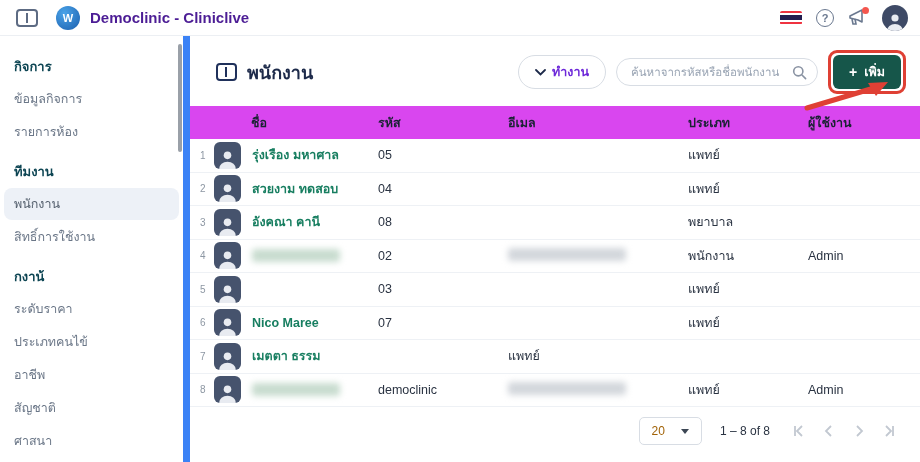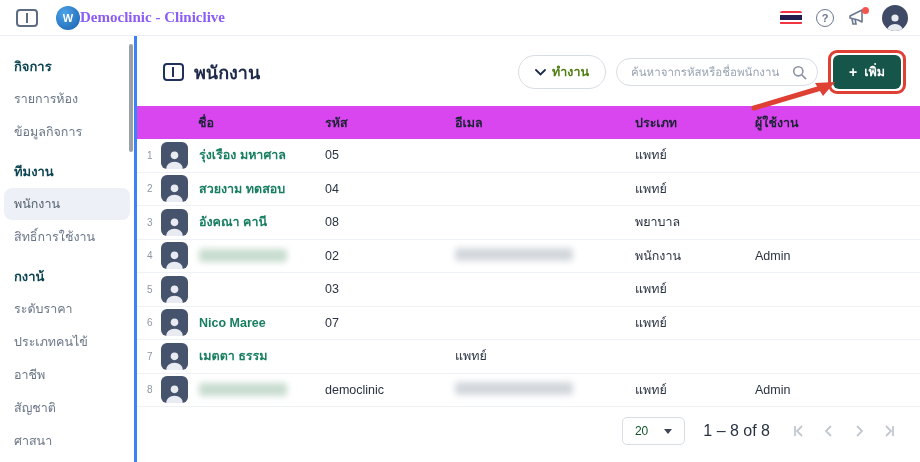--- a/index.html
+++ b/index.html
@@ -9,51 +9,51 @@
   
   .topbar { height:36px; display:flex; align-items:center; padding:0 12px;
     border-bottom:1px solid #eceff3; background:#fff; }
   .tb-toggle { width:22px; height:18px; border:2px solid #5d6b83; border-radius:4px;
     position:relative; margin-left:4px; cursor:pointer; }
   .tb-toggle::before { content:""; position:absolute; left:3px; top:2px; bottom:2px; width:5px;
     border-right:2px solid #5d6b83; }
   .tb-logo { width:24px; height:24px; border-radius:50%; margin-left:18px;
     background:radial-gradient(circle at 35% 30%, #4aa3e8, #1b5fae); color:#fff;
     display:flex; align-items:center; justify-content:center; font-size:11px; font-weight:bold; }
-  .tb-title { font-size:15px; font-weight:bold; color:#8b5cf6;font-family:Liberation Serif, serif; }
+  .tb-title { margin-left:10px; font-size:15px; font-weight:bold; color:#4c1d95; }
   .tb-right { margin-left:auto; display:flex; align-items:center; gap:14px; }
   .flag { width:22px; height:14px; border-radius:2px; overflow:hidden; display:flex; flex-direction:column; }
   .flag div:nth-child(1){flex:1;background:#ef3340;} .flag div:nth-child(2){flex:1;background:#fff;}
   .flag div:nth-child(3){flex:2;background:#241d4f;} .flag div:nth-child(4){flex:1;background:#fff;}
   .flag div:nth-child(5){flex:1;background:#ef3340;}
   .help-ic { width:18px; height:18px; border:1.5px solid #6a788f; border-radius:50%;
     color:#6a788f; font-size:11px; display:flex; align-items:center; justify-content:center; font-weight:bold; }
   .mega { position:relative; width:20px; height:18px; }
   .mega .dot { position:absolute; right:-1px; top:-2px; width:7px; height:7px; border-radius:50%; background:#f4564e; }
   .avatar-top { width:26px; height:26px; border-radius:50%; background:#3e4a66; overflow:hidden;
     display:flex; align-items:flex-end; justify-content:center; }
 
   
   .shell { display:flex; height:426px; }
-  .sidebar { width:137px; border-right:3px solid #3b82f6; position:relative; padding-top:8px; background:#fff; }
+  .sidebar { width:190px; border-right:7px solid #3b82f6; position:relative; padding-top:8px; background:#fff; }
   .sb-thumb { position:absolute; right:1px; top:8px; width:4px; height:108px; background:#9aa0a8; border-radius:2px; }
   .sb-section { font-size:13px; font-weight:bold; color:#0d4553; padding:12px 14px 5px; }
   .sb-item { font-size:12.5px; color:#6a7687; padding:6px 10px; margin:1px 4px; border-radius:8px; cursor:pointer; }
   .sb-item.sel { background:#edf1f7; color:#55606e; }
 
   .main { flex:1; position:relative; background:#fff; }
 
   
   .title-row { display:flex; align-items:center; padding:14px 12px 12px 26px; gap:10px; }
   .pg-ic { width:21px; height:18px; border:2px solid #20315b; border-radius:4px; position:relative; }
   .pg-ic::before { content:""; position:absolute; left:3px; top:2px; bottom:2px; width:4px; border-right:2px solid #20315b; }
   .pg-title { font-size:18px; font-weight:bold; color:#1d2a4a; }
   .tr-spacer { flex:1; }
   .pill-btn { display:flex; align-items:center; gap:6px; border:1px solid #d8dde4; border-radius:999px;
-    padding:6px 16px; font-size:12.5px; font-weight:bold; color:#4d7c0f; background:#fff; cursor:pointer; }
+    padding:6px 16px; font-size:12.5px; font-weight:bold; color:#6d28d9; background:#fff; cursor:pointer; }
   .search-box { position:relative; width:202px; }
   .search-box input { width:100%; border:1px solid #d8dde4; border-radius:999px; padding:7px 32px 7px 14px;
     font-size:11.5px; color:#374151; outline:none; font-family:inherit; }
   .search-box input::placeholder { color:#9aa5b4; }
   .search-ic { position:absolute; right:11px; top:7px; }
   .add-wrap { position:relative; border:3px solid #df4034; border-radius:9px; padding:2px; margin-right:2px; }
   .add-btn { display:flex; align-items:center; gap:7px; background:#16564a; color:#fff; border:none;
     border-radius:6px; padding:7px 16px; font-size:12.5px; font-weight:bold; cursor:pointer; font-family:inherit; }
   .add-btn .plus { font-size:14px; font-weight:bold; line-height:1; }
   .anno-arrow { position:absolute; left:612px; top:42px; width:92px; height:34px; pointer-events:none; }
@@ -70,24 +70,24 @@
   .rname { margin-left:11px; font-weight:bold; color:#177e60; display:flex; align-items:center; gap:5px; }
   .vbadge { width:13px; height:13px; border:1.3px solid #3fae79; border-radius:50%; color:#3fae79;
     font-size:8px; display:flex; align-items:center; justify-content:center; font-weight:bold; }
   .blur { display:inline-block; height:13px; border-radius:3px; filter:blur(3px); }
   .blur.g { background:#c8dccf; width:88px; }
   .blur.e { background:#d3d7dc; width:118px; }
 
   
   .pag-row { display:flex; align-items:center; justify-content:flex-end; gap:18px; padding:10px 24px 0 0; }
   .psize { display:flex; align-items:center; gap:16px; border:1px solid #d8dde4; border-radius:5px;
-    padding:6px 12px; font-size:12px; color:#14532d; cursor:pointer; }
+    padding:6px 12px; font-size:12px; color:#a16207; cursor:pointer; }
   .caret { width:0; height:0; border-left:4px solid transparent; border-right:4px solid transparent;
     border-top:5px solid #3c4654; }
-  .prange { font-size:16px; color:#2a3342;text-align:center; }
+  .prange { font-size:12px; color:#2a3342;text-align:center; }
   .pnav { display:flex; align-items:center; gap:16px; margin-left:4px; }
   .pnav svg { cursor:pointer; }
 </style>
 </head>
 <body>
 
 <div class="topbar">
   <div class="tb-toggle"></div>
   <div class="tb-logo">W</div>
   <div class="tb-title">Democlinic - Cliniclive</div>
@@ -114,22 +114,22 @@
       </svg>
     </div>
   </div>
 </div>
 
 <div class="shell">
 
   <div class="sidebar">
     <div id="sb-content">
         <div class="sb-section">กิจการ</div>
+        <div class="sb-item">ข้อมูลกิจการ</div>
         <div class="sb-item">รายการห้อง</div>
-        <div class="sb-item">ข้อมูลกิจการ</div>
         <div class="sb-section">ทีมงาน</div>
         <div class="sb-item sel">พนักงาน</div>
         <div class="sb-item">สิทธิ์การใช้งาน</div>
         <div class="sb-section">กงาน้</div>
         <div class="sb-item">ระดับราคา</div>
         <div class="sb-item">ประเภทคนไข้</div>
         <div class="sb-item">อาชีพ</div>
         <div class="sb-item">สัญชาติ</div>
         <div class="sb-item">ศาสนา</div>
       </div>

